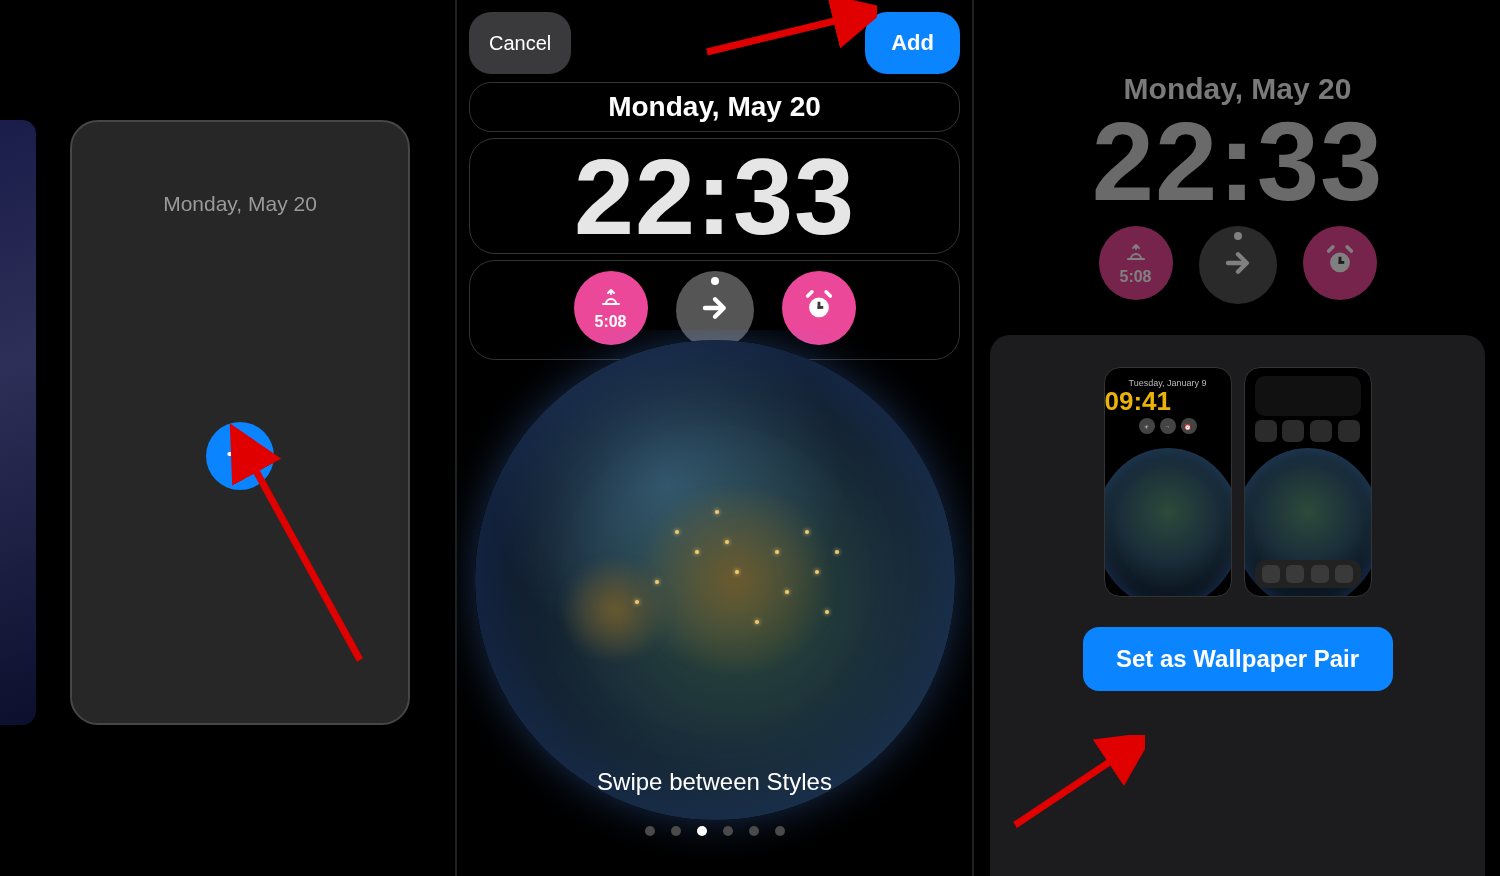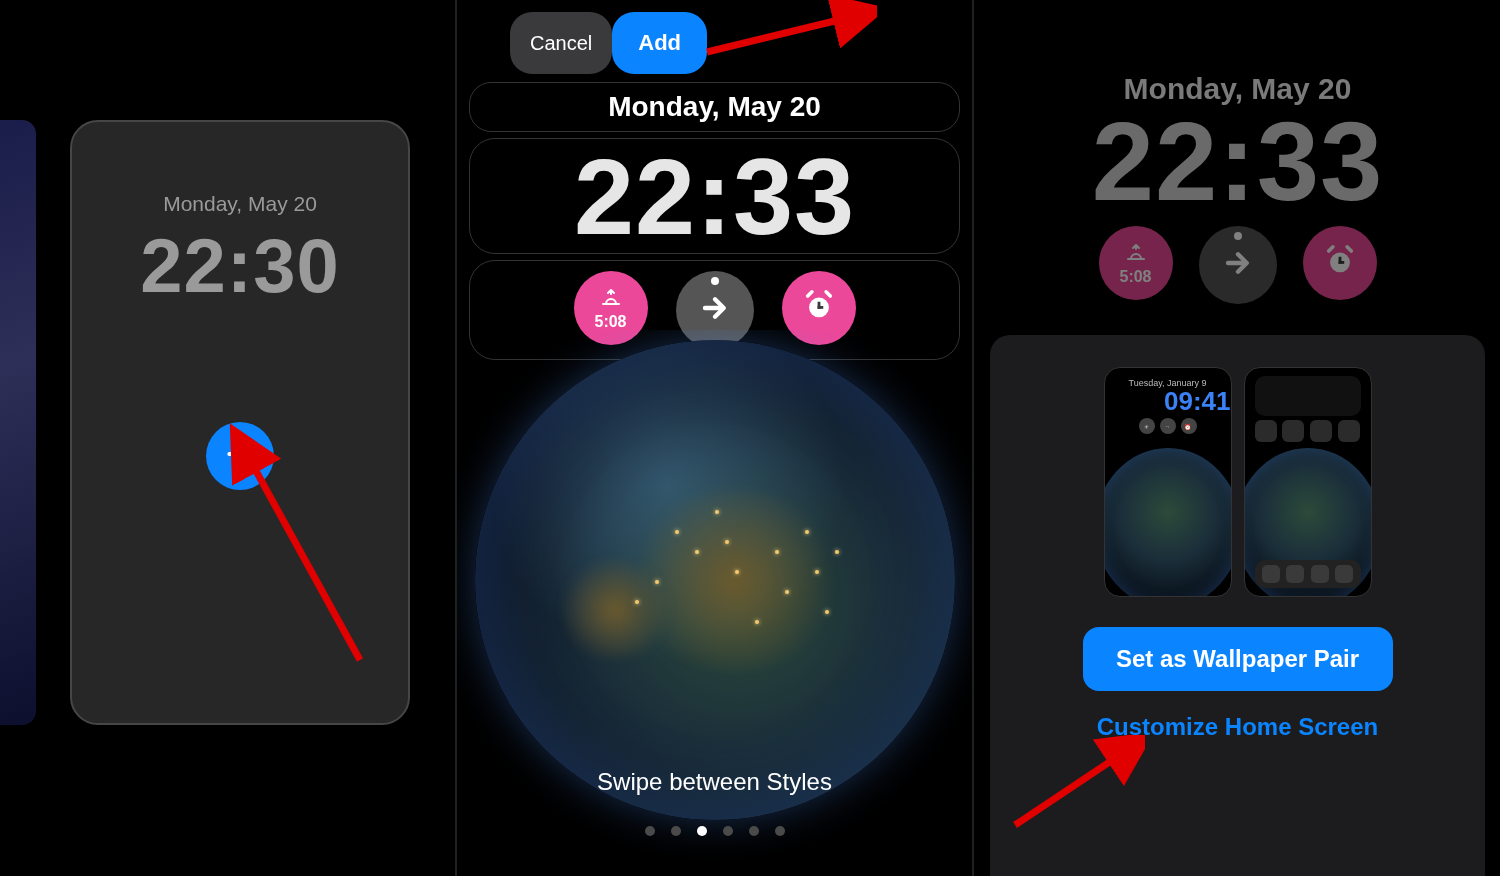--- a/index.html
+++ b/index.html
@@ -81,23 +81,22 @@
     display:flex; align-items:center; justify-content:center;
   }
   .p1-plus svg { width: 32px; height: 32px; }
   .arrow {
     position:absolute;
     pointer-events:none;
   }
 
   
   .p2-top {
-    display:flex; 
+    display:flex; justify-content:space-between;
     padding: 12px 12px 0 12px;
-    margin-left: 41px;
   }
   .p2-cancel {
     background:#3a3a3c;
     color:#fff;
     font-size:20px;
     font-weight:500;
     padding:10px 20px;
     border-radius:22px;
     border:none;
   }
@@ -215,21 +214,21 @@
   }
   .p3-previews {
     display:flex; justify-content:center; gap:12px; margin-top:12px;
   }
   .prev-card {
     width:128px; height:230px; border-radius:16px;
     background:#000; border:1.5px solid #333;
     position:relative; overflow:hidden;
   }
   .prev-date { font-size:9px; color:#bbb; text-align:center; margin-top:10px; }
-  .prev-time { font-size:26px; font-weight:800; color:#3b82f6; text-align:right; line-height:1; }
+  .prev-time { font-size:26px; font-weight:800; color:#eab308; text-align:left; line-height:1; }
   .prev-mini-widgets { display:flex; justify-content:center; gap:5px; margin:4px 0 0 0;}
   .mini-w { width:16px;height:16px;border-radius:50%;background:#444;
     display:flex;align-items:center;justify-content:center; color:#bbb; font-size:6px;}
   .mini-earth {
     position:absolute; left:-10px; right:-10px; top:80px; height:160px;
     border-radius:50%;
     background: radial-gradient(circle at 50% 40%, #2c4a3a 0%, #1a2e3a 40%, #050a12 80%);
     box-shadow: inset 0 0 18px rgba(80,150,255,0.3);
   }
   .home-top { position:absolute; top:8px; left:10px; right:10px; height:40px;
@@ -254,21 +253,20 @@
     color:#0a84ff; font-size:24px; font-weight:600;
   }
 </style>
 </head>
 <body>
 
 <div class="panel panel1">
   <div class="p1-side-thumb"></div>
   <div class="p1-card">
     <div class="p1-date">Monday, May 20</div>
-    <div class="p1-time">22:30</div>
     <div class="p1-plus">
       <span>
         <svg viewBox="0 0 24 24" fill="none" stroke="#fff" stroke-width="3" stroke-linecap="round">
           <line x1="12" y1="4" x2="12" y2="20"></line>
             <line x1="4" y1="12" x2="20" y2="12"></line>
         </svg>
       </span>
     </div>
   </div>
 
@@ -431,21 +429,20 @@
         <div class="mini-earth"></div>
         <div class="home-dock">
           <div class="dock-app"></div>
           <div class="dock-app"></div>
           <div class="dock-app"></div>
           <div class="dock-app"></div>
         </div>
       </div>
     </div>
     <button class="p3-setpair">Set as Wallpaper Pair</button>
-    <button class="p3-customize">Customize Home Screen</button>
   </div>
 
   <svg class="arrow" style="left:30px; top:735px; width:140px; height:100px;" viewBox="0 0 140 100">
     <defs>
         <marker id="ah3" markerWidth="8" markerHeight="8" refX="2" refY="4" orient="auto">
       <path d="M0,0 L8,4 L0,8 Z" fill="#e00000"></path>
         </marker>
       </defs>
     <line x1="10" y1="90" x2="115" y2="20" stroke="#e00000" stroke-width="7" marker-end="url(#ah3)"></line>
   </svg>

